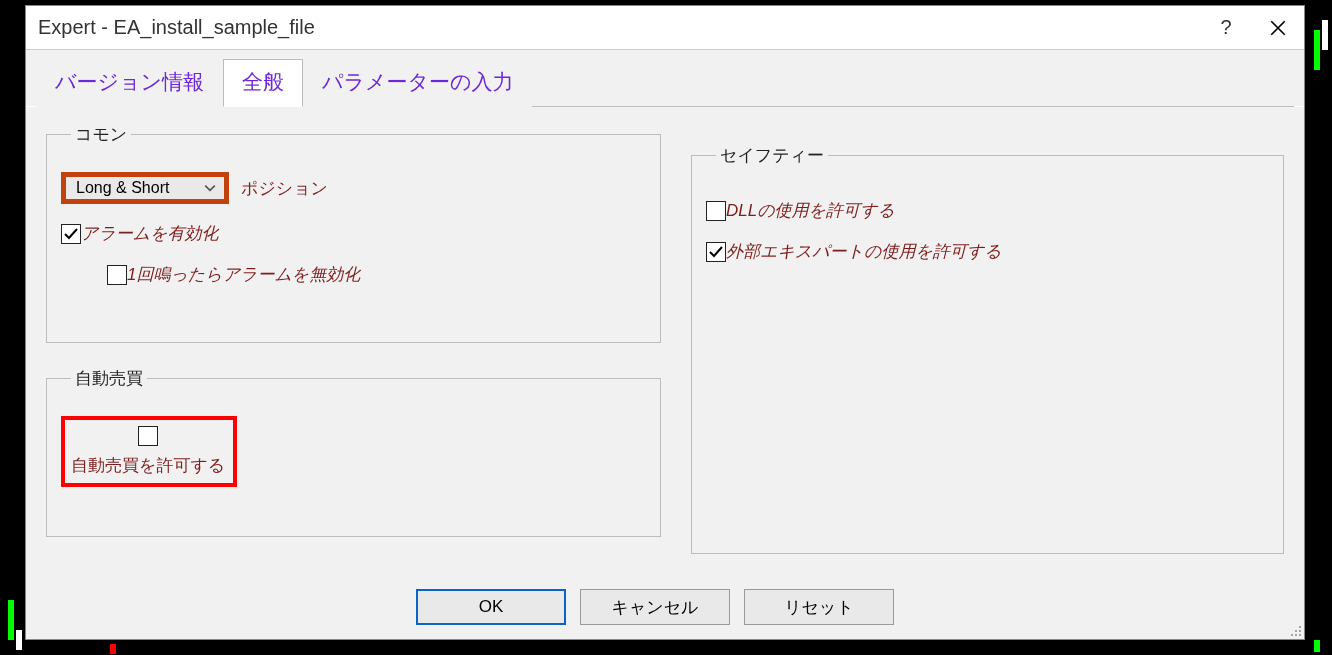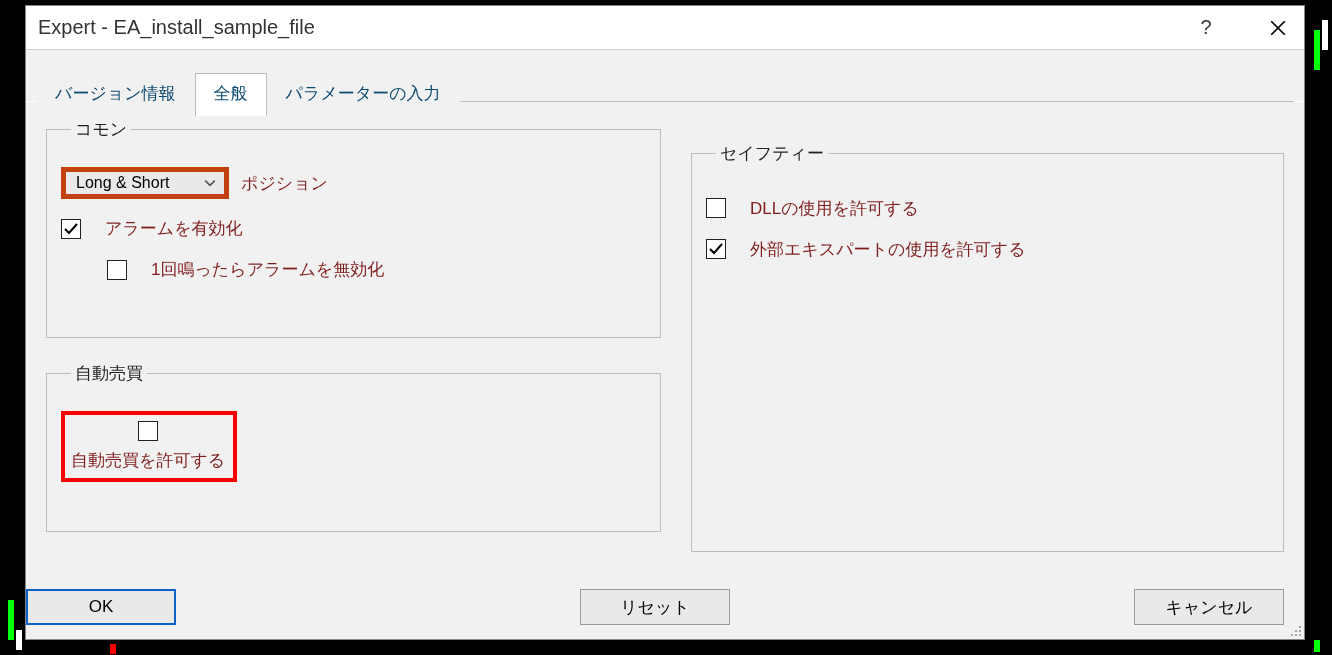--- a/index.html
+++ b/index.html
@@ -39,43 +39,42 @@
     .resize-grip svg { width: 14px; height: 14px; display:block; }
 
     .titlebar {
       height: 44px;
       display: flex;
       align-items: center;
       padding-left: 12px;
       color: #333;
       font-size: 20px;
       border-bottom: 1px solid #ccc;
-      gap: 20px;
     }
     .titlebar .spacer { flex: 1; }
     .title-btn {
       width: 52px; height: 44px;
       display: flex; align-items: center; justify-content: center;
       font-size: 20px; color: #333;
     }
 
     .tabstrip {
       display: flex;
       padding: 8px 10px 0 10px;
       background: #f1f1f1;
     }
     .tab {
       padding: 8px 18px 10px 18px;
-      font-size: 17px;
-      color: #0c4a6e;
+      font-size: 21px;
+      color: #6d28d9;
       background: #f1f1f1;
       border: 1px solid transparent;
       border-bottom: none;
       position: relative;
-      top: 15px;
+      top: 1px;
     }
     .tab.active {
       background: #fff;
       border: 1px solid #bcbcbc;
       border-bottom: 1px solid #fff;
       z-index: 2;
     }
     .tabstrip-border {
       height: 1px; background: #bcbcbc; margin: 0 10px;
     }
@@ -112,21 +111,21 @@
       background: #e9e9e9;
       border: 5px solid #c2410c;
       display: flex; align-items: center; justify-content: space-between;
       padding: 0 8px 0 10px;
       font-size: 16px;
     }
     .select .chevron { font-size: 12px; color: #555; }
 
     .label { font-size: 17px; color: #7f1d1d; }
 
-    .cb-row { display: flex; align-items: center; gap: 24px; margin-top: 18px; }
+    .cb-row { display: flex; align-items: center; gap: 0; margin-top: 18px; font-style: italic; }
     .cb-row.indent { margin-left: 46px; margin-top: 18px; }
 
     .checkbox {
       width: 20px; height: 20px;
       border: 1px solid #222;
       background: #fff;
       display: inline-flex; align-items: center; justify-content: center;
     }
     .checkbox svg { width: 16px; height: 16px; display: none; }
     .checkbox.checked svg { display: block; }
@@ -139,21 +138,21 @@
       border: 4px solid #ff0000;
       padding: 6px 8px 6px 6px;
       display: inline-flex;
       align-items: center;
       gap: 8px;
     }
 
     .footer {
       height: 54px;
       background: #f1f1f1;
-      display: flex; align-items: center; justify-content: space-between;
+      display: flex; align-items: center; justify-content: center;
       gap: 14px; padding: 0 20px 10px 0;
     }
     .btn {
       width: 150px; height: 36px;
       background: #e9e9e9;
       border: 1px solid #9a9a9a;
       display: flex; align-items: center; justify-content: center;
       font-size: 17px;
     }
     .btn.primary { border: 2px solid #0a64c8; }
@@ -253,22 +252,22 @@
               </svg>
           </span>
           <span class="label">外部エキスパートの使用を許可する</span>
         </div>
       </fieldset>
     </div>
   </div>
 
   <div class="footer">
     <div class="btn primary">OK</div>
+    <div class="btn">キャンセル</div>
     <div class="btn">リセット</div>
-    <div class="btn">キャンセル</div>
   </div>
 
   <div class="resize-grip">
     <svg viewBox="0 0 14 14">
       <circle cx="12" cy="4" r="1" fill="#888"></circle>
       <circle cx="8" cy="8" r="1" fill="#888"></circle>
         <circle cx="12" cy="8" r="1" fill="#888"></circle>
       <circle cx="4" cy="12" r="1" fill="#888"></circle>
         <circle cx="8" cy="12" r="1" fill="#888"></circle>
         <circle cx="12" cy="12" r="1" fill="#888"></circle>

